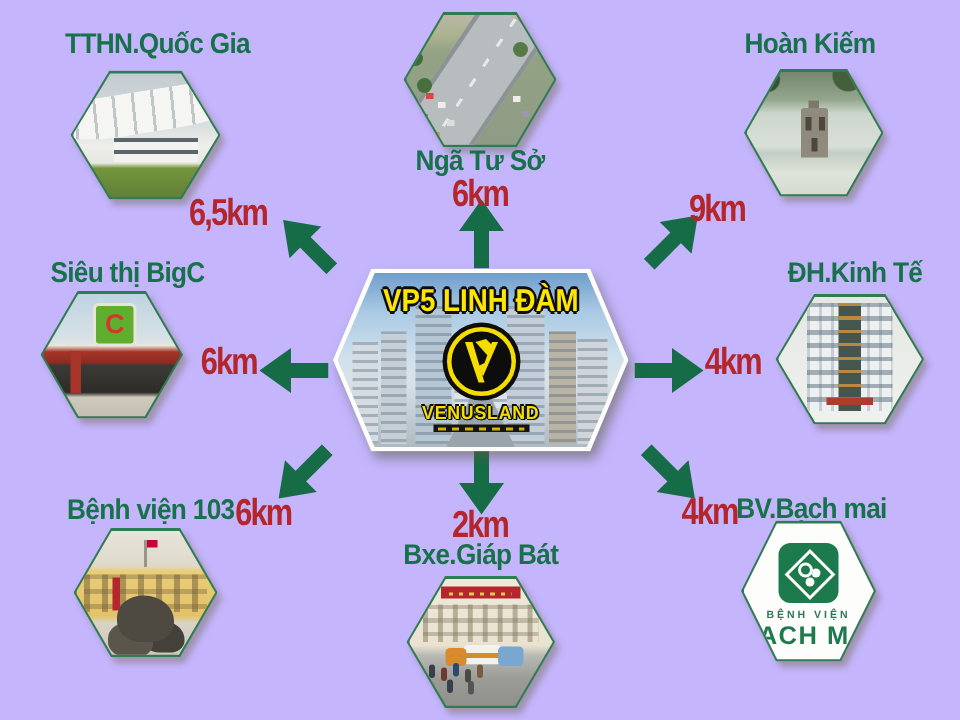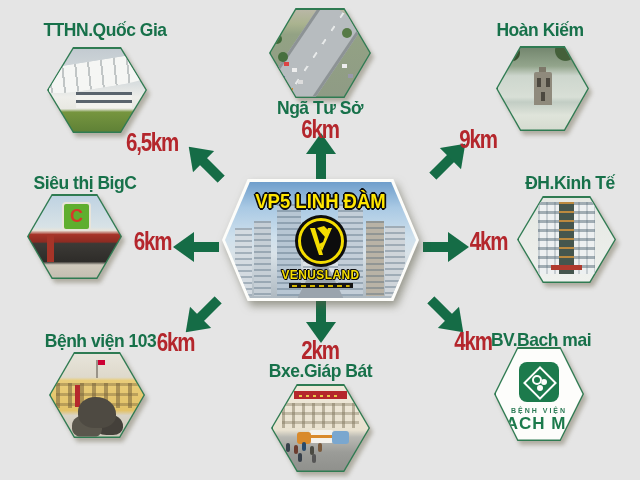--- a/index.html
+++ b/index.html
@@ -1,18 +1,18 @@
 <!DOCTYPE html>
 <html><head>
 <meta charset="utf-8">
 <style>
   html,body{margin:0;padding:0;}
   .stage{
     position:relative;width:640px;height:480px;overflow:hidden;
-    background:#e5e5e5;
+    background:#c4b5fd;
     font-family:"Liberation Sans",sans-serif;
   }
   
   .place-label{
     position:absolute;color:#17714a;font-weight:bold;font-size:19px;
     text-align:center;letter-spacing:-0.5px;transform:scaleX(.92);
     white-space:nowrap;line-height:22px;
   }
   .distance{
     position:absolute;color:#b4262c;font-weight:bold;font-size:25px;

